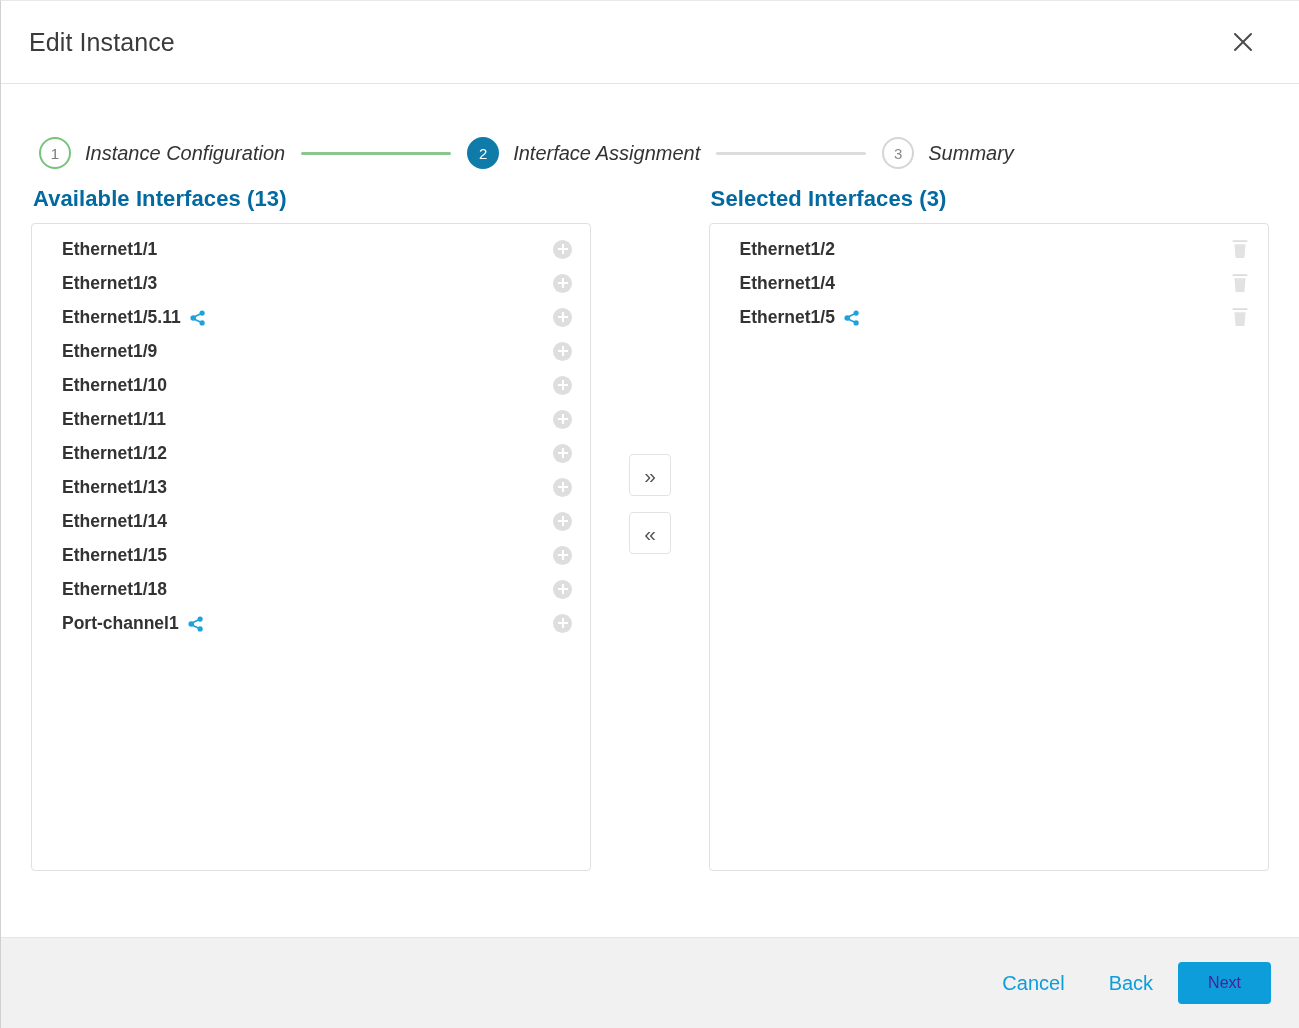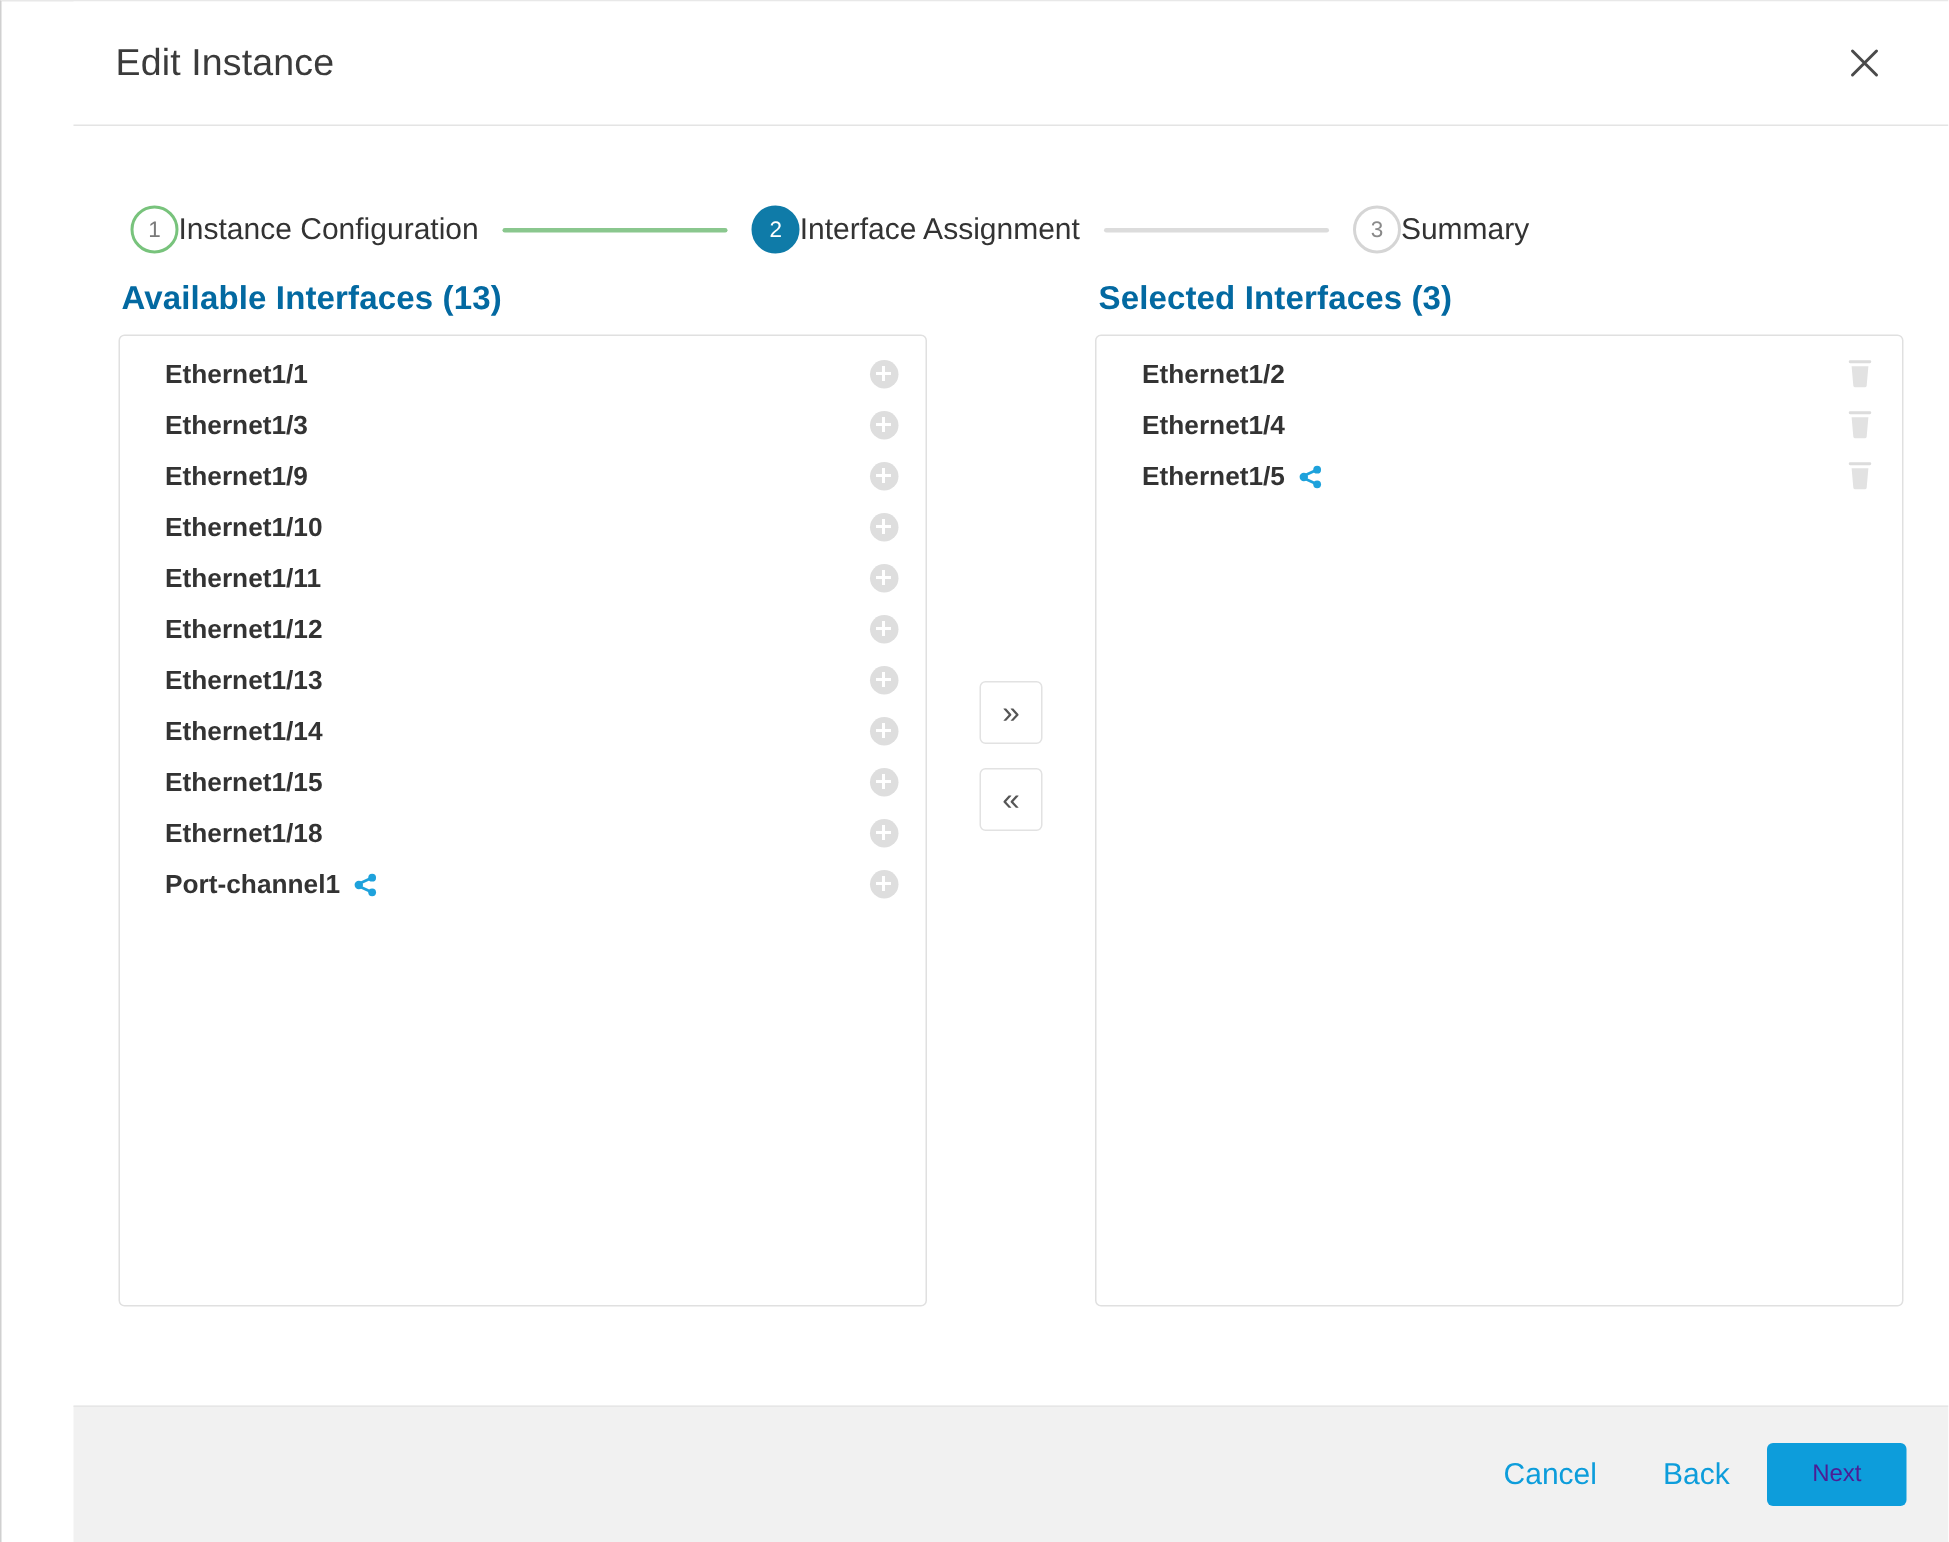--- a/index.html
+++ b/index.html
@@ -14,21 +14,20 @@
 
   .dialog {
     position: relative;
     width: 1299px;
     height: 1028px;
     background: #ffffff;
     border-left: 1px solid #d0d0d0;
     border-top: 1px solid #e8e8e8;
     display: flex;
     flex-direction: column;
-    padding-left: 48px;
   }
 
   
   .dlg-header {
     height: 83px;
     flex: 0 0 83px;
     border-bottom: 1px solid #e4e4e4;
     display: flex;
     align-items: center;
     padding: 0 30px 0 28px;
@@ -80,21 +79,23 @@
     font-weight: 400;
   }
   .step-circle.todo {
     border: 2px solid #d5d5d5;
     color: #8a8a8a;
     background: #fff;
   }
   .step-label {
     font-size: 20px;
     color: #333333;
+    margin-left: 14px;
     white-space: nowrap;
+    font-style: italic;
   }
   .step-line {
     height: 3px;
     width: 150px;
     margin: 0 16px;
     border-radius: 2px;
   }
   .step-line.green { background: #8ac78e; }
   .step-line.grey  { background: #dcdcdc; }
 
@@ -289,20 +290,33 @@
               <span class="iface-name">Ethernet1/1</span>
               <span class="row-spacer"></span>
               <span class="plus-icon"></span>
             </div>
             <div class="iface-row">
               <span class="iface-name">Ethernet1/3</span>
               <span class="row-spacer"></span>
               <span class="plus-icon"></span>
             </div>
             <div class="iface-row">
+              <span class="iface-name">Ethernet1/5.11</span>
+              <span class="share-icon">
+                <svg width="16" height="16" viewBox="0 0 16 16" aria-hidden="true">
+                  <circle cx="12.1" cy="3.1" r="2.6" fill="#1ea2dc"></circle>
+                  <circle cx="12.1" cy="12.9" r="2.6" fill="#1ea2dc"></circle>
+                  <circle cx="3.2" cy="8" r="2.8" fill="#1ea2dc"></circle>
+                  <path d="M4.4 6.7 L10.9 3.7 M4.4 9.3 L10.9 12.3" stroke="#1ea2dc" stroke-width="1.8" fill="none"></path>
+                </svg>
+              </span>
+              <span class="row-spacer"></span>
+              <span class="plus-icon"></span>
+            </div>
+            <div class="iface-row">
               <span class="iface-name">Ethernet1/9</span>
               <span class="row-spacer"></span>
               <span class="plus-icon"></span>
             </div>
             <div class="iface-row">
               <span class="iface-name">Ethernet1/10</span>
               <span class="row-spacer"></span>
               <span class="plus-icon"></span>
             </div>
             <div class="iface-row">

